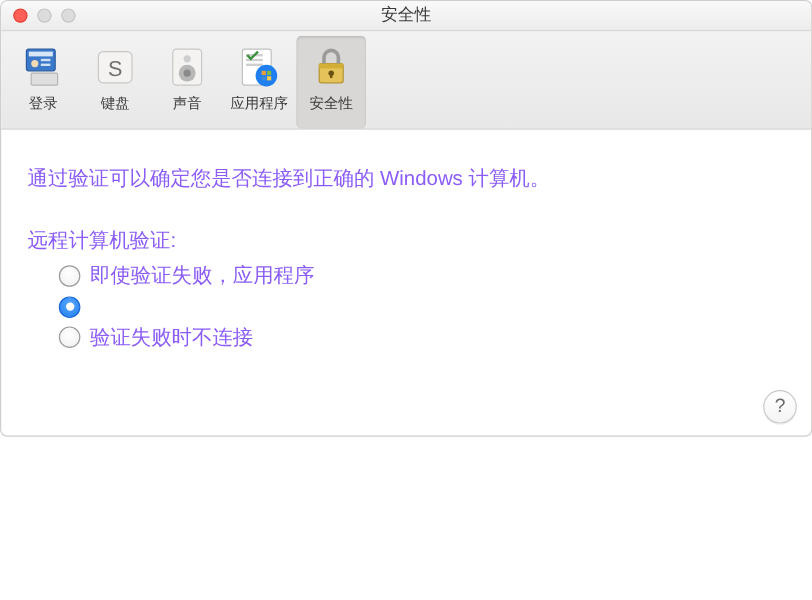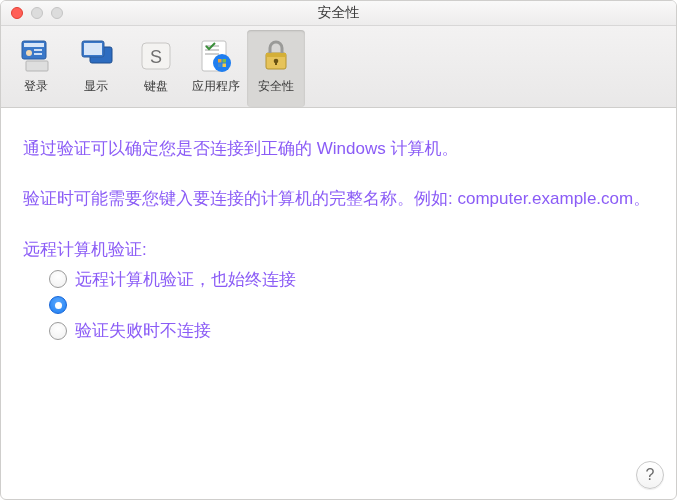--- a/index.html
+++ b/index.html
@@ -125,21 +125,21 @@
     background: linear-gradient(#ffffff, #f4f4f4);
     color: #6a6a6a;
     font-size: 16px;
     display: flex; align-items: center; justify-content: center;
     box-shadow: 0 1px 1px rgba(0,0,0,0.08);
   }
 
   .window-frame {
     position: relative;
     width: 677px;
-    height: 500px;
+    height: 364px;
     border: 1px solid #cfcecc;
     box-sizing: border-box;
     border-radius: 6px;
     overflow: hidden;
   }
 </style>
 </head>
 <body>
 
 <div class="window-frame">
@@ -162,41 +162,42 @@
           <rect x="8" y="8" width="20" height="4" fill="#d8e6f8"></rect>
           <circle cx="13" cy="18" r="3" fill="#f2d9b5"></circle>
           <rect x="18" y="14" width="8" height="2" fill="#cfe0f5"></rect>
           <rect x="18" y="18" width="8" height="2" fill="#cfe0f5"></rect>
           <rect x="10" y="26" width="22" height="10" rx="1" fill="#dedede" stroke="#b5b5b5"></rect>
         </svg>
       </div>
       <div class="tool-label">登录</div>
     </div>
 
-    <div class="tool-item">
-      <div class="tool-icon-box">
-        <svg width="40" height="40" viewBox="0 0 40 40">
-          <rect x="14" y="12" width="22" height="16" rx="2" fill="#2d6cc0" stroke="#1f4f90"></rect>
-          <rect x="6" y="6" width="22" height="16" rx="2" fill="#3a78c9" stroke="#2a5ca0"></rect>
-          <rect x="8" y="8" width="18" height="12" fill="#d8e6f8"></rect>
-        </svg>
-      </div>
-      <div class="tool-label">显示</div>
-    </div>
 
     <div class="tool-item">
       <div class="tool-icon-box">
         <svg width="40" height="40" viewBox="0 0 40 40">
           <rect x="6" y="8" width="28" height="26" rx="4" fill="#f4f3f1" stroke="#c8c7c5"></rect>
           <text x="20" y="28" text-anchor="middle" font-size="18" font-family="Arial" fill="#6f6f6f">S</text>
         </svg>
       </div>
       <div class="tool-label">键盘</div>
     </div>
 
+    <div class="tool-item">
+      <div class="tool-icon-box">
+        <svg width="40" height="40" viewBox="0 0 40 40">
+          <rect x="8" y="6" width="24" height="30" rx="3" fill="#f4f3f1" stroke="#c8c7c5"></rect>
+          <circle cx="20" cy="14" r="3" fill="#cfcfcf"></circle>
+          <circle cx="20" cy="26" r="7" fill="#b8b8b8"></circle>
+          <circle cx="20" cy="26" r="3" fill="#8a8a8a"></circle>
+        </svg>
+      </div>
+      <div class="tool-label">声音</div>
+    </div>
 
 
 
     <div class="tool-item">
       <div class="tool-icon-box">
         <svg width="40" height="40" viewBox="0 0 40 40">
           <rect x="6" y="6" width="24" height="30" rx="2" fill="#ffffff" stroke="#c0c0c0"></rect>
           <rect x="9" y="10" width="14" height="2" fill="#cfcfcf"></rect>
           <rect x="9" y="14" width="14" height="2" fill="#cfcfcf"></rect>
           <rect x="9" y="18" width="14" height="2" fill="#cfcfcf"></rect>
@@ -221,28 +222,27 @@
           <rect x="19" y="26" width="2" height="4" fill="#6a5313"></rect>
         </svg>
       </div>
       <div class="tool-label">安全性</div>
     </div>
 
   </div>
 
   <div class="content">
     <p class="para">通过验证可以确定您是否连接到正确的 Windows 计算机。</p>
-    <p class="para">验证时可能需要您键入要连接的计算机的完整名称。例如: computer.example.com。</p>
 
     <div class="section-label">远程计算机验证:</div>
 
     <div class="radio-group">
       <div class="radio-row">
         <span class="radio-circle"></span>
-        <span>远程计算机验证，也始终连接</span>
+        <span>即使验证失败，应用程序</span>
       </div>
       <div class="radio-row">
         <span class="radio-circle selected">
           <span class="radio-dot-inner"></span>
         </span>
       </div>
       <div class="radio-row">
         <span class="radio-circle"></span>
         <span>验证失败时不连接</span>
       </div>

